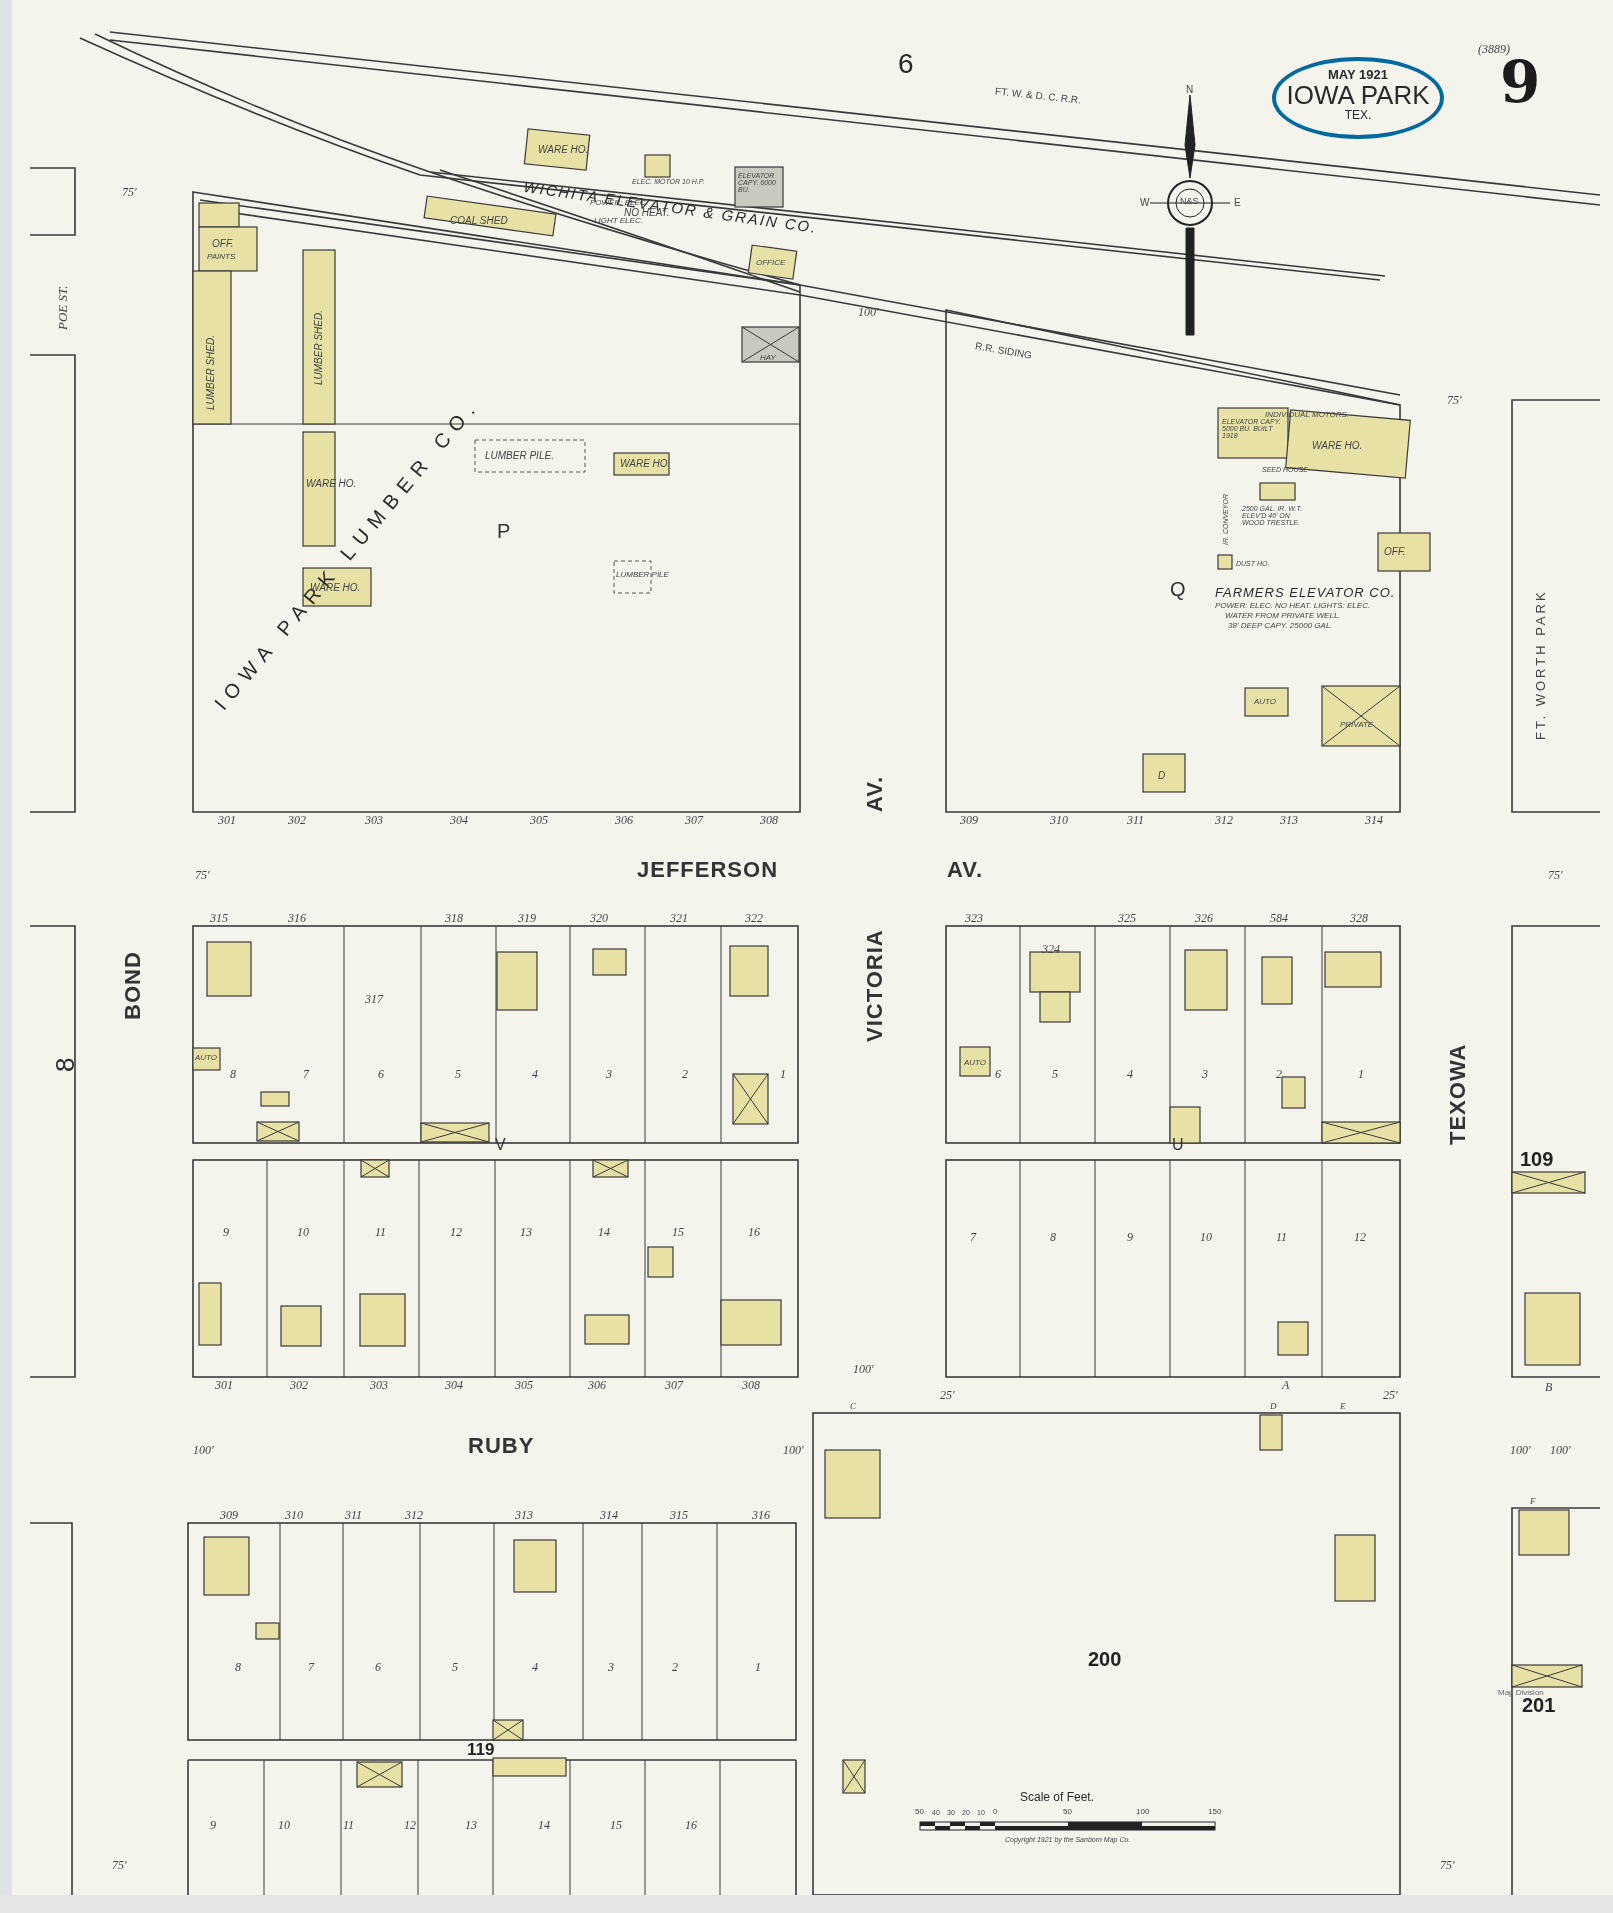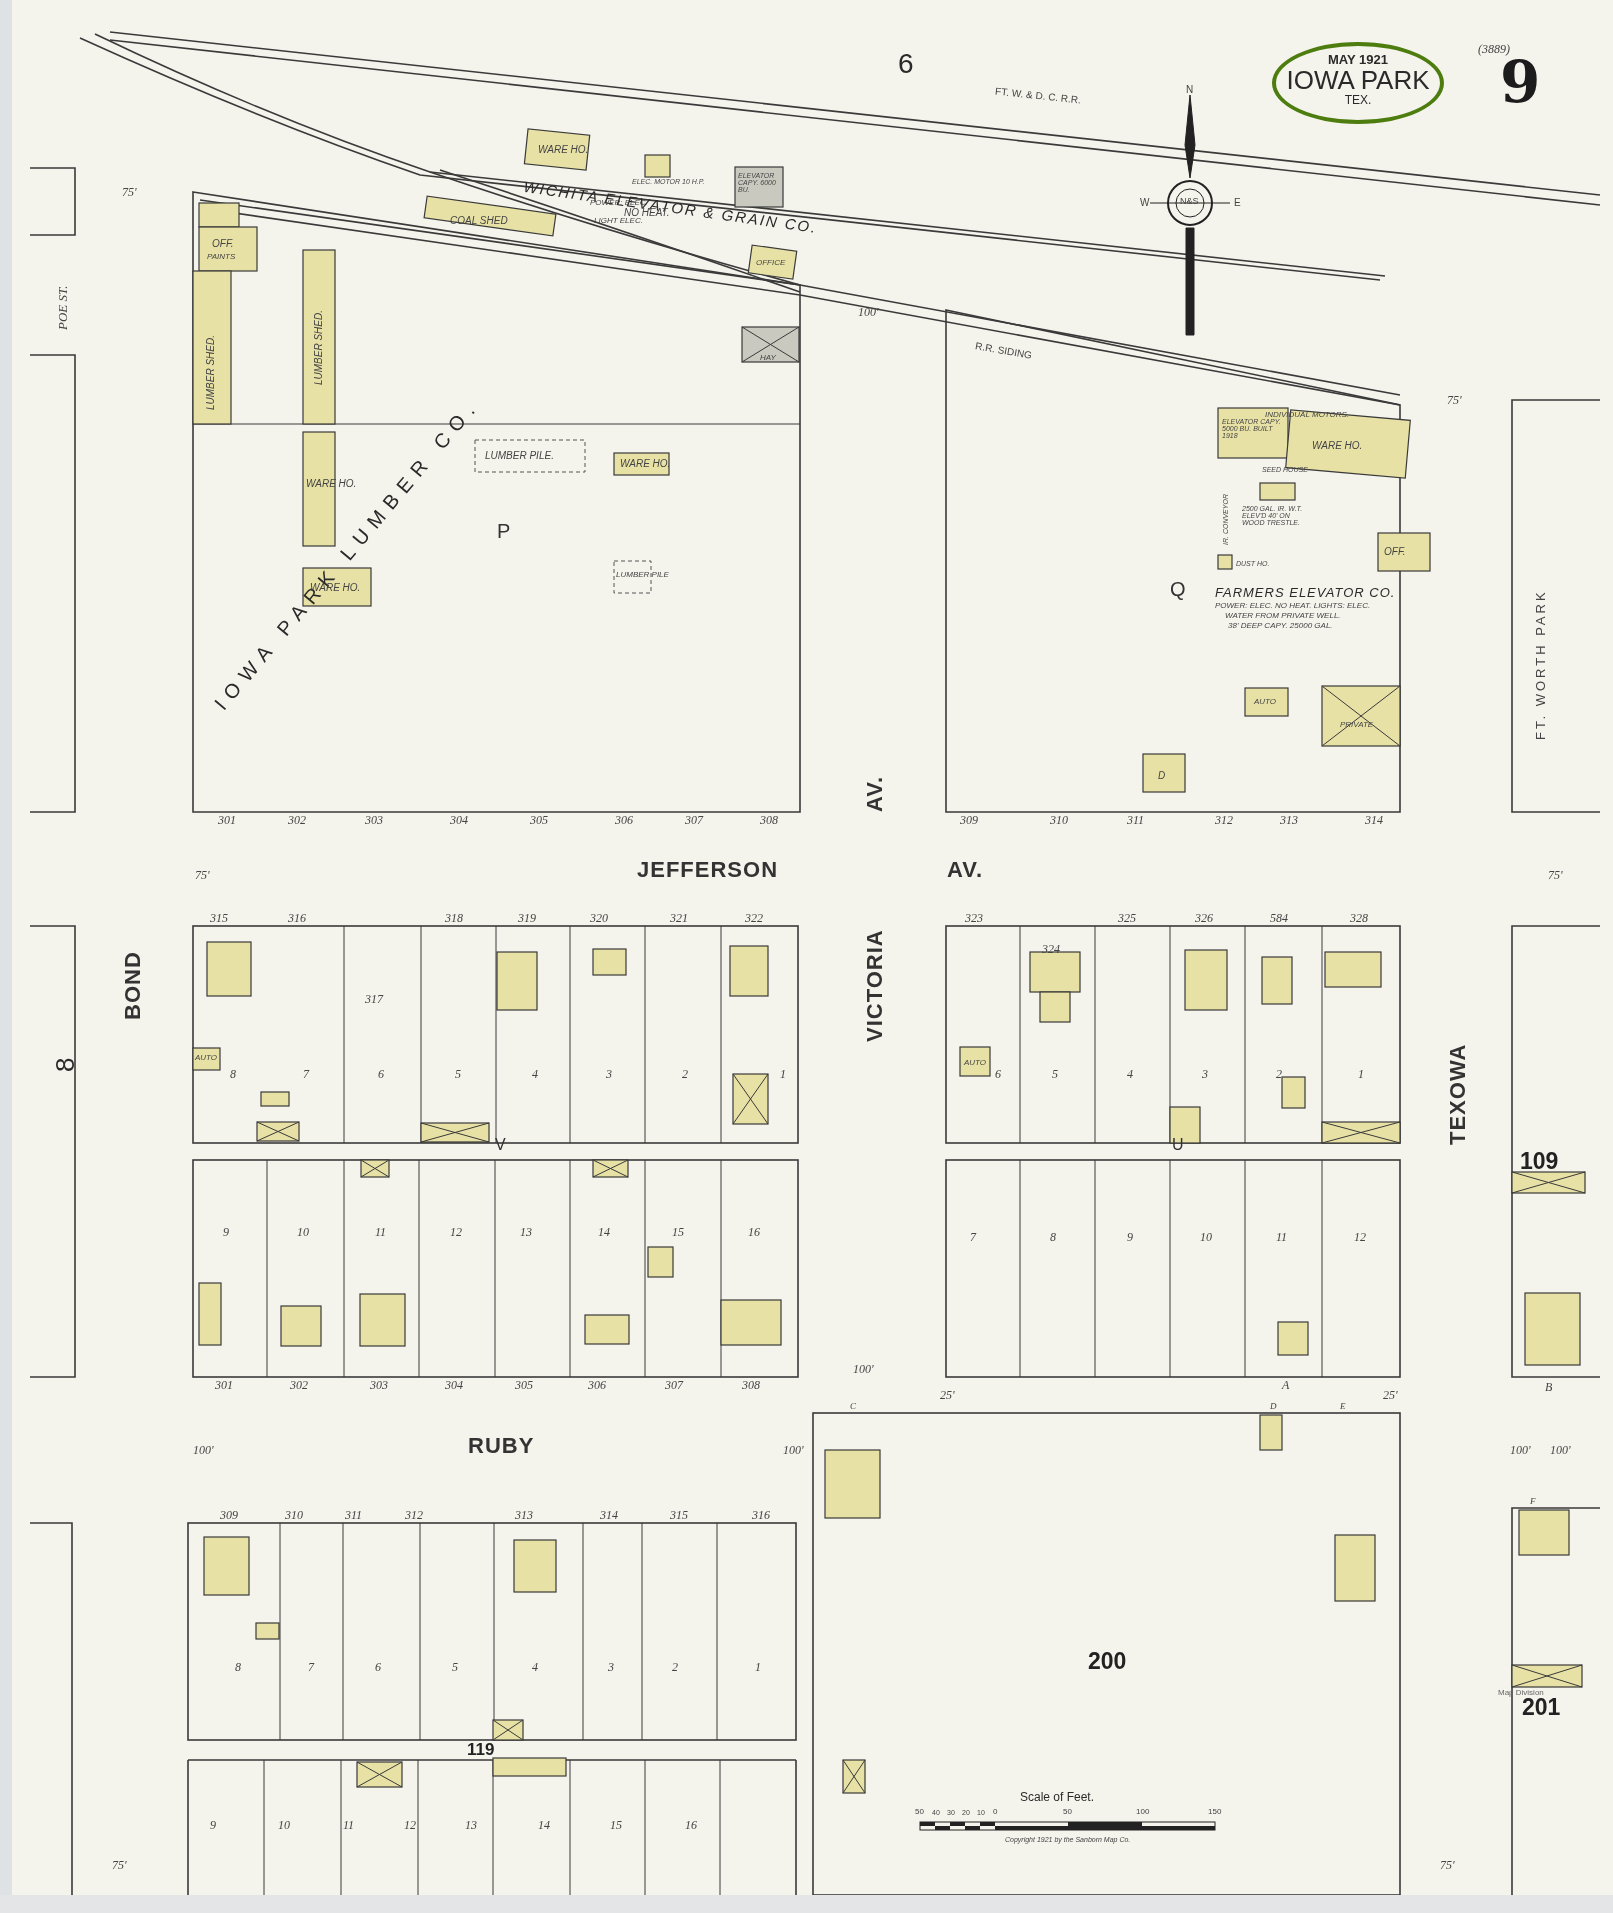--- a/index.html
+++ b/index.html
@@ -7,23 +7,23 @@
   .sheet{position:absolute;left:0;top:0;width:1613px;height:1913px;}
   .edge-l{position:absolute;left:0;top:0;width:12px;height:1913px;background:#dfe2e4;}
   .edge-b{position:absolute;left:0;top:1895px;width:1613px;height:18px;background:#e3e5e7;}
   svg{position:absolute;left:0;top:0;}
   .lbl{position:absolute;white-space:nowrap;}
   .street{font-family:"Liberation Sans",sans-serif;font-weight:bold;font-size:22px;letter-spacing:1px;color:#333;}
   .vstreet{transform:rotate(-90deg);transform-origin:left top;}
   .hand{font-family:"Liberation Serif",serif;font-style:italic;font-size:12px;color:#444;}
   .small{font-size:10px;font-family:"Liberation Sans",sans-serif;color:#444;}
   .blk{font-family:"Liberation Sans",sans-serif;font-size:20px;color:#333;}
-  .blknum{font-family:"Liberation Sans",sans-serif;font-weight:bold;font-size:23px;color:#222;}
+  .blknum{font-family:"Liberation Sans",sans-serif;font-weight:bold;font-size:20px;color:#222;}
   .bldg-text{font-family:"Liberation Sans",sans-serif;font-style:italic;font-size:10px;color:#444;}
-  .title-oval{position:absolute;left:1272px;top:42px;width:172px;height:82px;border:4px solid #4d7c0f;border-radius:50%;box-sizing:border-box;text-align:center;}
+  .title-oval{position:absolute;left:1272px;top:57px;width:172px;height:82px;border:4px solid #0369a1;border-radius:50%;box-sizing:border-box;text-align:center;}
   .title-date{font-size:13px;font-weight:bold;margin-top:6px;}
   .title-name{font-size:26px;line-height:26px;}
   .title-state{font-size:12px;}
   .sheetno{position:absolute;left:1500px;top:48px;font-family:"DejaVu Serif",serif;font-weight:bold;font-size:58px;color:#1c1c1c;}
 </style>
 </head>
 <body>
 
 <div class="sheet">
   <div class="edge-l"></div>

